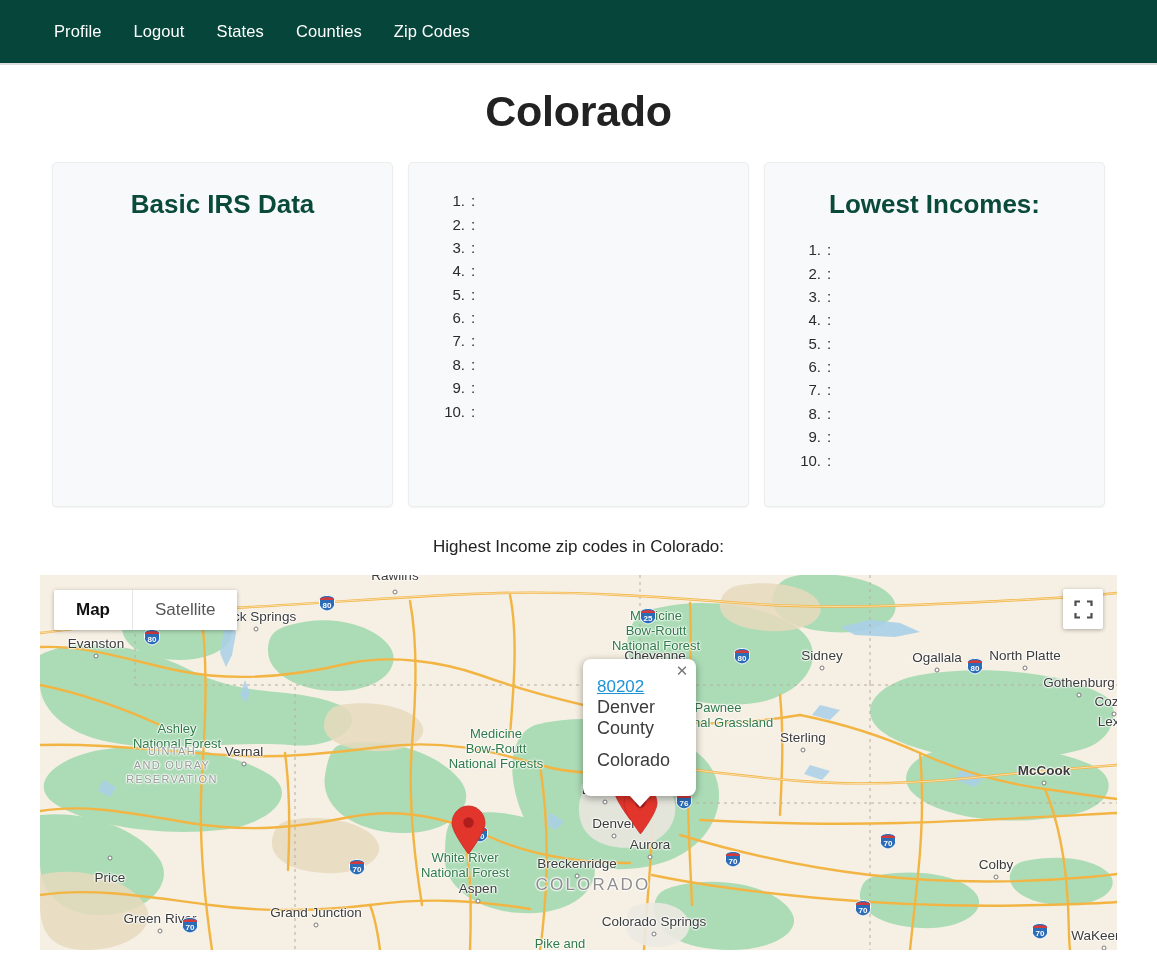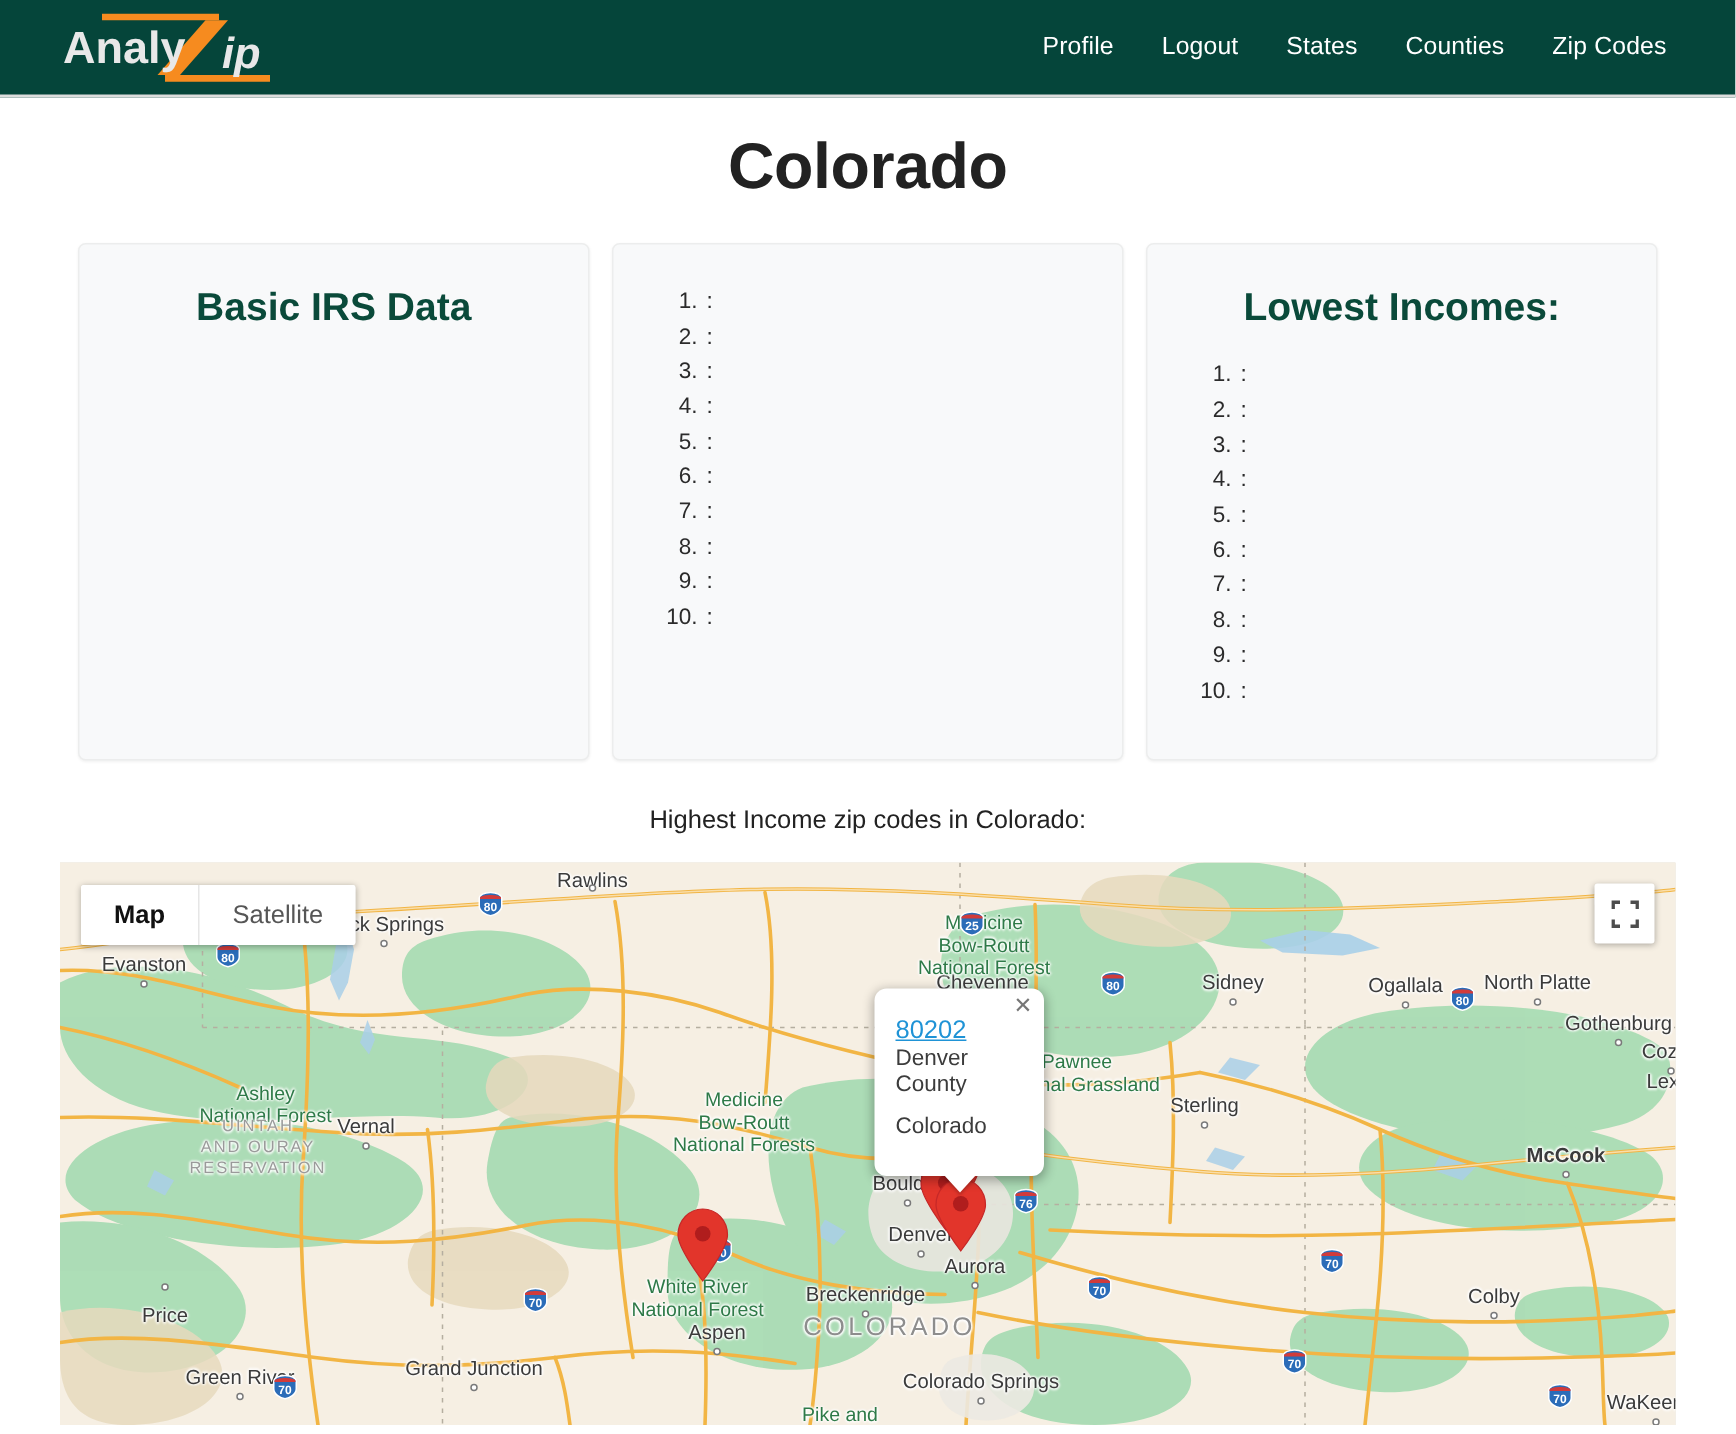--- a/index.html
+++ b/index.html
@@ -202,21 +202,21 @@
     padding: 18px 14px 14px 14px;
     z-index: 40;
   }
   .info-window .iw-zip {
     color: #1f93d6;
     font-size: 17px;
     margin-bottom: 30px;
     cursor: pointer;
   }
   .info-window .iw-line {
-    font-size: 15px;
+    font-size: 18px;
     color: #3c3c3c;
     margin-bottom: 11px;
   }
   .info-window .iw-line:last-child { margin-bottom: 0; }
   .iw-close {
     position: absolute;
     top: 3px; right: 5px;
     width: 18px; height: 18px;
     cursor: pointer;
     color: #777;
@@ -291,29 +291,20 @@
     position: absolute;
     transform: translate(-50%,-50%);
     pointer-events: none;
   }
 </style>
 </head>
 <body>
 
 <div class="navbar">
 
-  <a class="brand" href="#">
-    <svg width="152" height="46" viewBox="0 0 152 46">
-      <rect x="30" y="0" width="78" height="4.5" fill="#f68b1f"></rect>
-      <rect x="72" y="41" width="70" height="4.5" fill="#f68b1f"></rect>
-      <polygon points="99,4.5 114,4.5 82,41 67,41" fill="#f68b1f"></polygon>
-      <text x="4" y="33" font-family="Liberation Sans, sans-serif" font-size="30" font-weight="bold" fill="#e8e8e8">Analy</text>
-      <text x="110" y="36" font-family="Liberation Sans, sans-serif" font-size="29" font-weight="bold" font-style="italic" fill="#e8e8e8">ip</text>
-    </svg>
-  </a>
 
   <div class="nav-links">
     <a class="nav-link" href="#">Profile</a>
     <a class="nav-link" href="#">Logout</a>
     <a class="nav-link" href="#">States</a>
     <a class="nav-link" href="#">Counties</a>
     <a class="nav-link" href="#">Zip Codes</a>
   </div>
 </div>
 
@@ -586,21 +577,21 @@
 
       <g fill="#e9e6df" opacity=".9">
         <path d="M556,205 C580,196 614,198 628,214 C642,230 636,258 610,268 C582,279 550,270 542,250 C535,232 540,212 556,205 Z"></path>
       </g>
       <g fill="#ece9e2" opacity=".9">
         <path d="M598,330 C618,324 642,330 648,344 C654,358 640,372 618,372 C596,372 584,360 586,346 C588,336 590,332 598,330 Z"></path>
       </g>
     </svg>
 
     <div id="map-labels">
-        <div class="mlabel city" style="left: 355px; top: 12px; text-align: center;">Rawlins</div>
+        <div class="mlabel city" style="left: 355px; top: 0; text-align: center;">Rawlins</div>
         <div class="city-dot" style="left: 355px; top: 17px;"></div>
         <div class="mlabel city" style="left: 216px; top: 41px;">Rock Springs</div>
         <div class="city-dot" style="left: 216px; top: 54px;"></div>
         <div class="mlabel city" style="left: 56px; top: 68px;">Evanston</div>
         <div class="city-dot" style="left: 56px; top: 81px;"></div>
         <div class="mlabel city" style="left: 204px; top: 176px;">Vernal</div>
         <div class="city-dot" style="left: 204px; top: 189px;"></div>
         <div class="mlabel city" style="left: 70px; top: 275px; margin-top: 27px;">Price</div>
         <div class="city-dot" style="left: 70px; top: 283px;"></div>
         <div class="mlabel city" style="left: 120px; top: 343px;">Green River</div>

